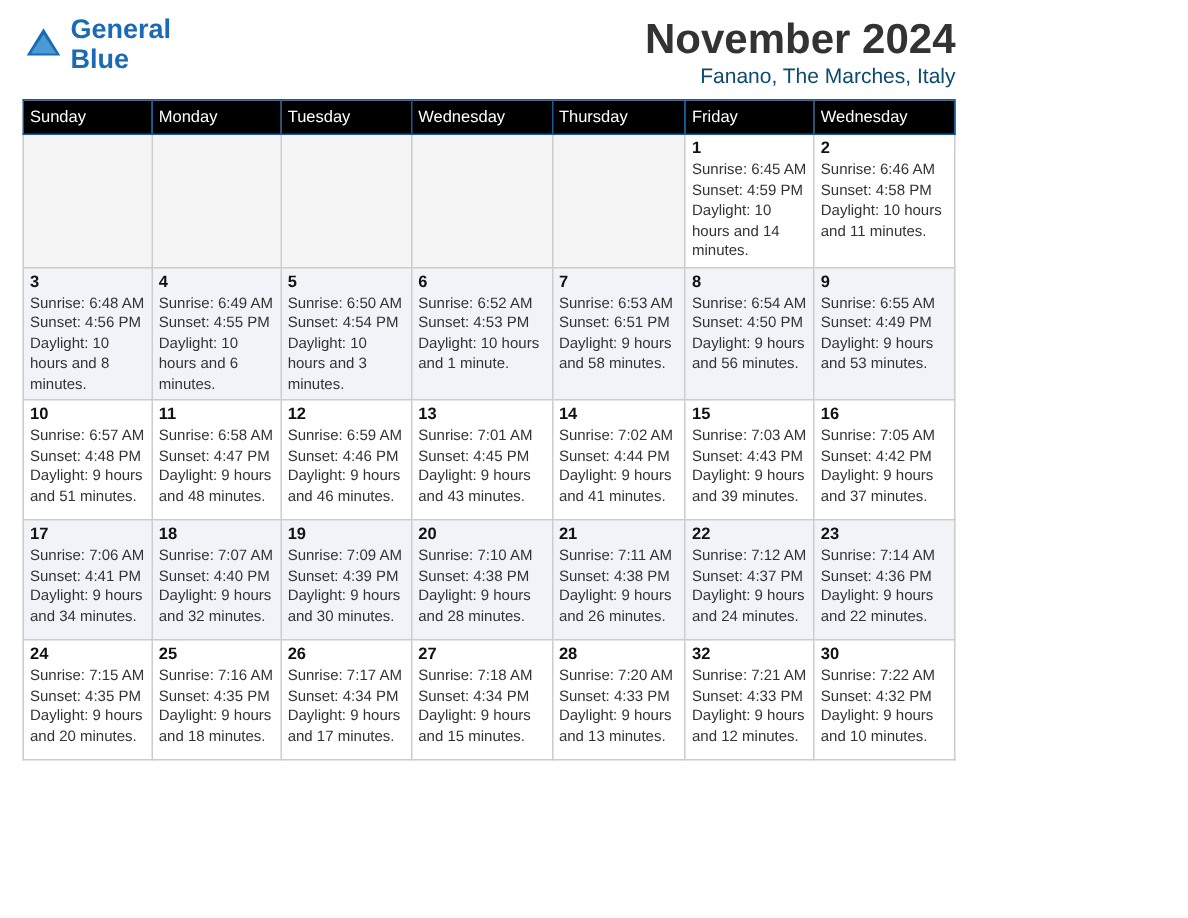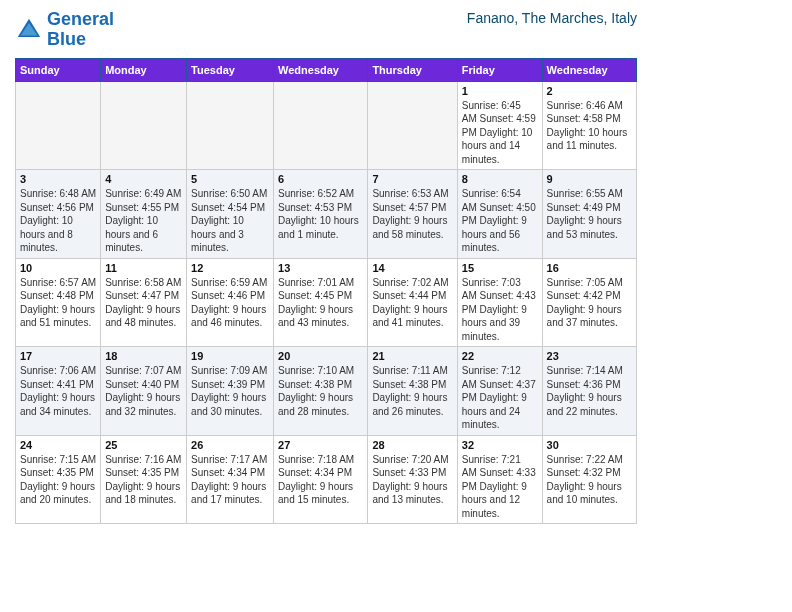--- a/index.html
+++ b/index.html
@@ -50,26 +50,26 @@
     .subtitle {
       font-size: 14px;
       color: #0c4a6e;
     }
     .calendar {
       width: 100%;
       border-collapse: collapse;
       font-size: 10px;
     }
     .calendar th {
-      background-color: #6d28d9;
+      background-color: #000000;
       color: white;
       text-align: left;
       padding: 5px 4px;
       font-size: 11px;
-      font-weight: bold;
+      font-weight: normal;
       border: 1px solid #1a5a9a;
     }
     .calendar td {
       border: 1px solid #ccc;
       vertical-align: top;
       padding: 3px 4px;
       width: 113px;
       height: 80px;
       background: #fff;
     }
@@ -102,20 +102,21 @@
         <polygon points="20,10 32,28 8,28" fill="#4a9ad4"></polygon>
       </svg>
       <div>
         <div class="logo-text">
           <span>General</span><br>
           <span style="color:#1a6bb5;text-align:right;">Blue</span>
         </div>
       </div>
     </div>
     <div class="title-area">
+      <div class="month-title">November 2024</div>
       <div class="subtitle">Fanano, The Marches, Italy</div>
     </div>
   </div>
 
   <table class="calendar">
     <thead>
       <tr>
         <th>Sunday</th>
         <th>Monday</th>
         <th>Tuesday</th>
@@ -166,21 +167,21 @@
           </td>
           <td class="shade">
             <div class="day-num">6</div>
             <div class="day-info">Sunrise: 6:52 AM
 Sunset: 4:53 PM
 Daylight: 10 hours and 1 minute.</div>
           </td>
           <td class="shade">
             <div class="day-num">7</div>
             <div class="day-info">Sunrise: 6:53 AM
-Sunset: 4:57 PM
+Sunset: 6:51 PM
 Daylight: 9 hours and 58 minutes.</div>
           </td>
           <td class="shade">
             <div class="day-num">8</div>
             <div class="day-info">Sunrise: 6:54 AM
 Sunset: 4:50 PM
 Daylight: 9 hours and 56 minutes.</div>
           </td>
           <td class="shade">
             <div class="day-num">9</div>

